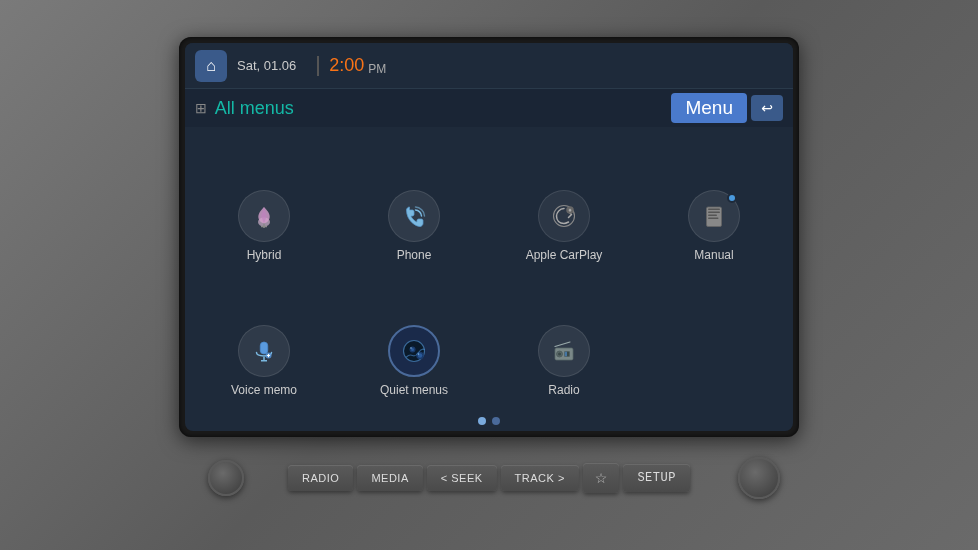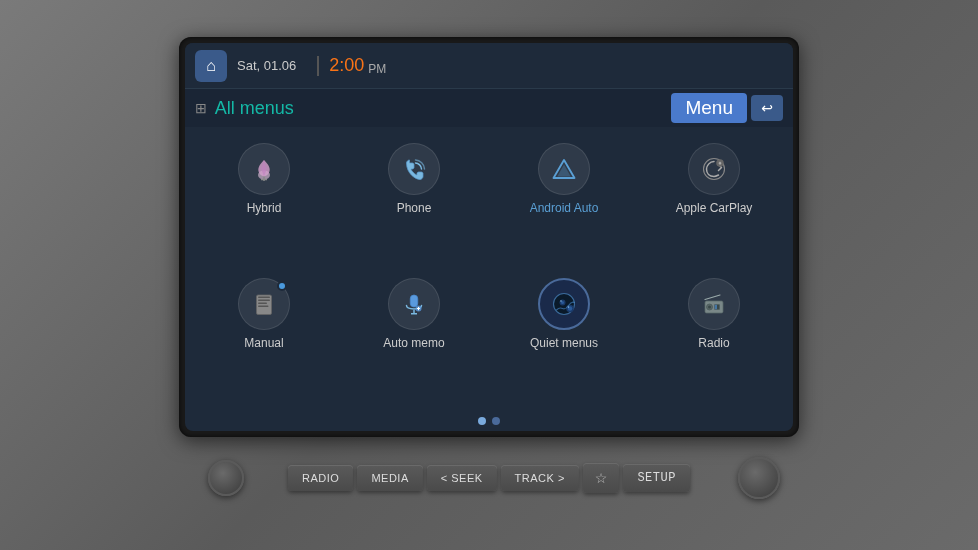--- a/index.html
+++ b/index.html
@@ -157,21 +157,21 @@
       grid-template-columns: repeat(4, 1fr);
       grid-template-rows: repeat(2, 1fr);
       padding: 10px 6px;
       gap: 4px;
     }
 
     .icon-item {
       display: flex;
       flex-direction: column;
       align-items: center;
-      justify-content: flex-start;
+      justify-content: flex-end;
       cursor: pointer;
       padding: 6px;
     }
 
     .icon-circle {
       width: 52px;
       height: 52px;
       border-radius: 50%;
       display: flex;
       align-items: center;
@@ -391,29 +391,20 @@
           <div class="icon-circle phone-icon-bg">
             <svg class="icon-svg" viewBox="0 0 40 40">
               <path d="M14 8 C12 8 10 10 10 12 C10 26 22 34 28 34 C30 34 32 32 32 30 L32 26 C32 25 31 24 30 24 L26 24 C25 24 24 25 24 26 L24 28 C22 28 16 22 16 20 L18 20 C19 20 20 19 20 18 L20 14 C20 13 19 12 18 12 L14 12 C14 10 14 8 14 8Z" fill="#7ab8e0" stroke="#5a9acc" stroke-width="1"></path>
               <path d="M22 12 C26 12 30 16 30 20" stroke="#7ab8e0" stroke-width="2" fill="none" stroke-linecap="round"></path>
               <path d="M22 8 C28 8 34 14 34 20" stroke="#7ab8e0" stroke-width="2" fill="none" stroke-linecap="round" opacity="0.6"></path>
             </svg>
           </div>
           <span class="icon-label">Phone</span>
         </div>
 
-        <div class="icon-item">
-          <div class="icon-circle android-auto-bg">
-            <svg class="icon-svg" viewBox="0 0 40 40">
-              <path d="M20 8 L34 32 L6 32 Z" fill="none" stroke="#5a9fd4" stroke-width="2.5" stroke-linejoin="round"></path>
-              <path d="M20 14 L29 30 L11 30 Z" fill="#5a9fd4" opacity="0.3"></path>
-            </svg>
-          </div>
-          <span class="icon-label android-auto-label" style="color:#5a9fd4;">Android Auto</span>
-        </div>
 
         <div class="icon-item">
           <div class="icon-circle carplay-bg">
             <svg class="icon-svg" viewBox="0 0 40 40">
               <circle cx="20" cy="20" r="14" fill="none" stroke="#888" stroke-width="1.5"></circle>
               <path d="M20 10 C14 10 10 16 10 20 C10 26 14 30 20 30 C22 30 24 29 26 28" stroke="#aaa" stroke-width="2" fill="none" stroke-linecap="round"></path>
               <path d="M26 14 L30 18 L26 22" stroke="#aaa" stroke-width="2" fill="none" stroke-linecap="round" stroke-linejoin="round"></path>
               <circle cx="28" cy="12" r="5" fill="#666"></circle>
               <path d="M26 12 L28 10 L30 12 L29 14 L27 14 Z" fill="#aaa"></path>
             </svg>
@@ -439,21 +430,21 @@
           <div class="icon-circle voicememo-bg">
             <svg class="icon-svg" viewBox="0 0 40 40">
               <rect x="15" y="8" width="10" height="16" rx="5" fill="#5a9ade" stroke="#4a8ace" stroke-width="1"></rect>
               <path d="M10 22 C10 28 30 28 30 22" stroke="#7ab8e0" stroke-width="2" fill="none" stroke-linecap="round"></path>
               <line x1="20" y1="28" x2="20" y2="33" stroke="#7ab8e0" stroke-width="2"></line>
               <line x1="16" y1="33" x2="24" y2="33" stroke="#7ab8e0" stroke-width="2"></line>
               <circle cx="26" cy="26" r="4" fill="#5a9ade" opacity="0.8"></circle>
               <path d="M24.5 26 L27.5 26 M26 24.5 L26 27.5" stroke="white" stroke-width="1.5" stroke-linecap="round"></path>
             </svg>
           </div>
-          <span class="icon-label">Auto memo</span>
+          <span class="icon-label">Voice memo</span>
         </div>
 
         <div class="icon-item">
           <div class="icon-circle quietmode-bg">
             <svg class="icon-svg" viewBox="0 0 40 40">
               <circle cx="20" cy="20" r="14" fill="#0a1a2a" stroke="#3a6a9a" stroke-width="1.5"></circle>
               <circle cx="18" cy="18" r="4" fill="#1a3a6a"></circle>
               <circle cx="18" cy="18" r="2" fill="#2a5a9a"></circle>
               <circle cx="16" cy="16" r="1" fill="#aaddff" opacity="0.8"></circle>
               <ellipse cx="28" cy="26" rx="5" ry="5" fill="#1a3a6a"></ellipse>

